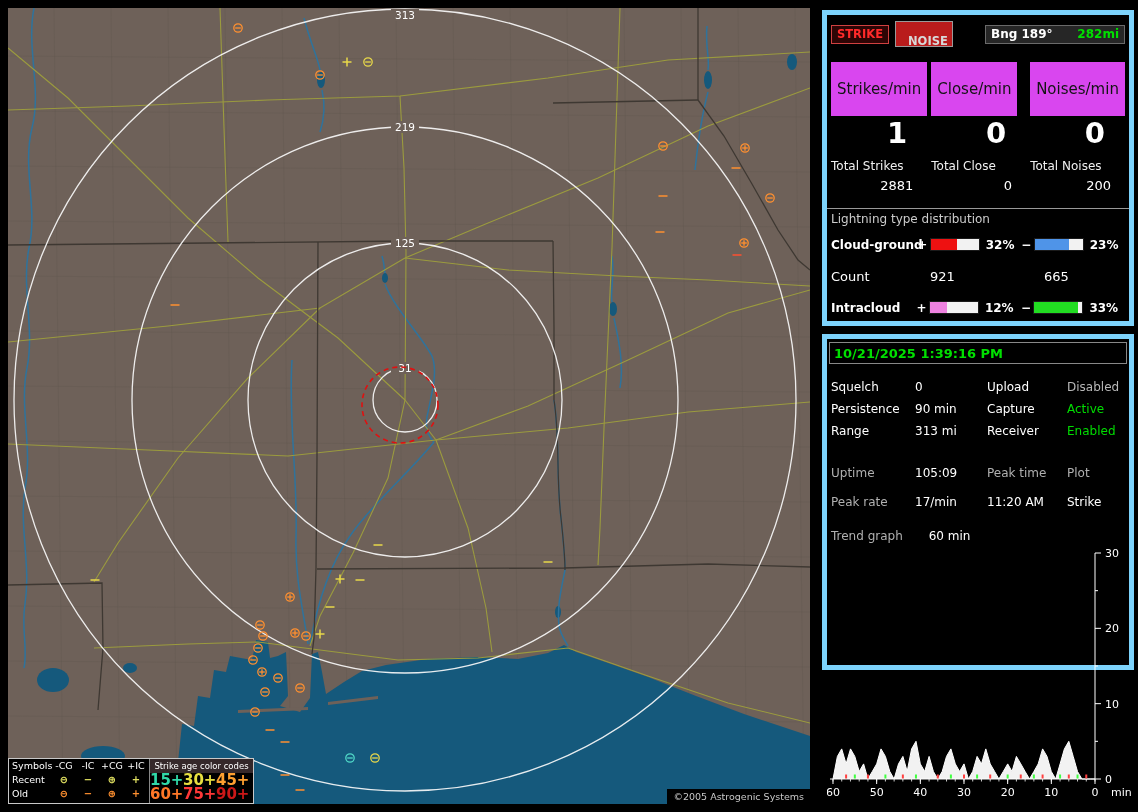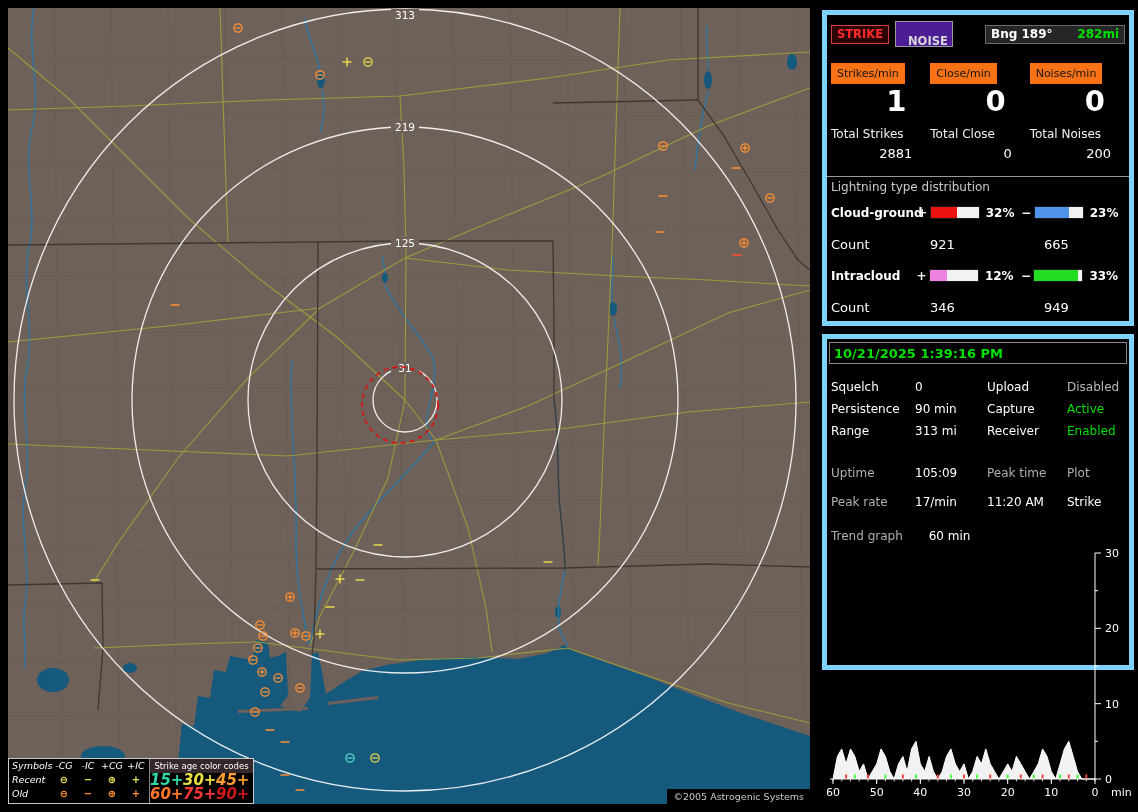--- a/index.html
+++ b/index.html
@@ -9,52 +9,52 @@
   }
   
   .map{position:absolute;left:8px;top:8px;width:802px;height:796px;background:#6e6159;overflow:hidden;}
   .map svg{position:absolute;left:0;top:0;}
   .legend{
     position:absolute;left:0;bottom:0;width:246px;height:46px;background:#000;
     border:1px solid #c8c8c8;display:flex;box-sizing:border-box;z-index:5;
   }
   .legend-left{width:140px;border-right:1px solid #888;}
   .legend-right{flex:1;}
-  .lg-row{display:flex;height:14px;line-height:14px;font-size:9.5px;color:#fff;font-style:italic;}
+  .lg-row{display:flex;height:14px;line-height:14px;font-size:9.5px;color:#fff;}
   .lg-c1{width:40px;padding-left:3px;white-space:nowrap;}
   .lg-c{width:24px;text-align:center;}
   .sym{font-size:10px;font-weight:bold;}
   .lg-agehead{height:14px;line-height:14px;font-size:8.5px;color:#fff;text-align:center;background:#35282a;white-space:nowrap;}
   .lg-age{width:33px;text-align:center;font-size:15px;font-weight:bold;}
   .copyright{
     position:absolute;right:0;bottom:0;background:#000;color:#c8c8c8;
     font-size:9.5px;padding:2px 6px;z-index:5;
   }
   
   .panel{position:absolute;left:818px;top:0;width:312px;height:812px;}
   .pbox{position:absolute;left:4px;width:312px;border:5px solid #7dd3fc;background:#000;box-sizing:border-box;}
   #box-top{top:10px;height:316px;}
   #box-bottom{top:334px;height:336px;}
   .btn-row{display:flex;gap:6px;align-items:center;margin:6px 4px 0;}
   .strike-btn{
     width:58px;height:19px;background:#2d0505;border:1px solid #d04040;color:#ff2a2a;
     font-weight:bold;font-size:11.5px;font-family:inherit;padding:0;cursor:pointer;
   }
   .noise-btn{
-    width:58px;height:19px;background:#4c1d95;border:1px solid #9a9a9a;color:#d8d8d8;
+    width:58px;height:19px;background:#b91c1c;border:1px solid #9a9a9a;color:#d8d8d8;
     font-weight:bold;font-size:11.5px;font-family:inherit;padding:12px;cursor:pointer;
   }
   .bng-bar{
     margin-left:auto;width:128px;height:17px;background:#262626;border:1px solid #6a6a6a;
     color:#fff;font-weight:bold;font-size:12px;display:flex;justify-content:space-between;
     align-items:center;padding:0 5px;
   }
   .bng-range{color:#00e000;}
   .stats-row{display:grid;grid-template-columns:1fr 1fr 1fr;column-gap:4px;margin:15px 4px 0;}
-  .chip{background:#f97316;color:#141414;font-size:11px;padding:4px 6px;display:inline-block;white-space:nowrap;}
+  .chip{background:#d946ef;color:#141414;font-size:15px;padding:18px 6px;display:inline-block;white-space:nowrap;}
   .big-val{text-align:right;padding-right:20px;font-size:29px;font-weight:bold;color:#fff;margin-top:2px;line-height:1.1;}
   .total-label{color:#f0f0f0;font-size:12px;margin-top:9px;white-space:nowrap;}
   .total-val{text-align:right;padding-right:14px;color:#fff;font-size:13px;margin-top:5px;}
   .dist-sep{border:0;border-top:1px solid #999;margin:15px 0 3px;}
   .dist-title{color:#ccc;font-size:12px;margin:0 4px 8px;}
   .dist-row{display:flex;align-items:center;height:22px;margin:0 4px;color:#fff;font-size:12px;}
   .dist-label{width:86px;font-weight:bold;white-space:nowrap;}
   .dist-sign{width:11px;text-align:center;font-weight:bold;}
   .bar{width:48px;height:11px;background:#f2f2f2;border:1px solid #1a1a1a;margin:0 2px;position:relative;flex:none;}
   .bar-fill{position:absolute;left:0;top:0;bottom:0;}

